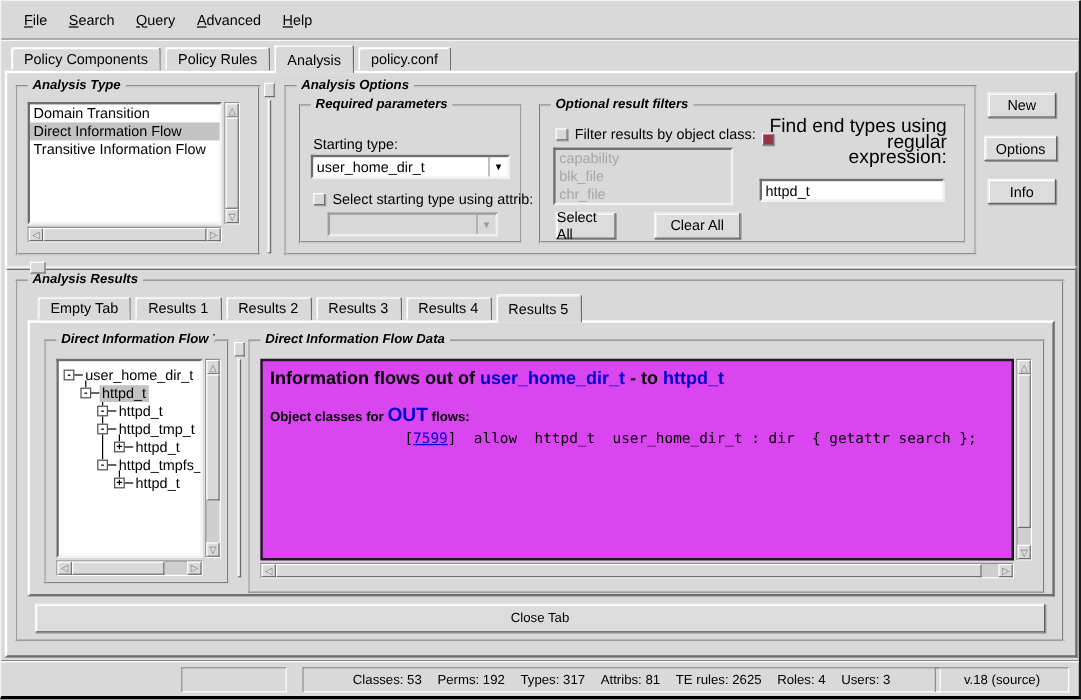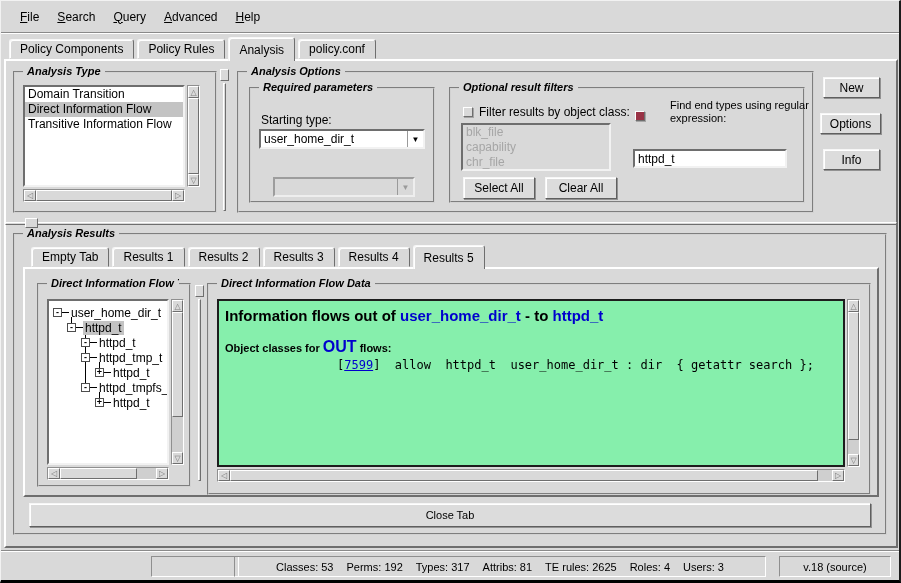--- a/index.html
+++ b/index.html
@@ -77,21 +77,21 @@
   .tree-canvas { position:absolute; overflow:hidden; }
   .trow { position:absolute; height:15px; display:flex; align-items:center; white-space:nowrap; }
   .tbox { width:9px; height:9px; border:1px solid #4d4d4d; background:#fff; font:bold 9px "Liberation Sans",sans-serif;
           line-height:7px; text-align:center; flex:none; color:#000; }
   .tdash { width:7px; height:1px; background:#000; flex:none; }
   .tlabel { padding:0 2px; font-size:12px; }
   .tlabel.selected { background:var(--selection-gray,#c3c3c3); }
   .tline { position:absolute; width:1px; background:#000; }
 
   
-  .textarea { position:absolute; background:#86efac; border:2px solid #1d1d1d; padding:4px 6px; overflow:hidden; }
+  .textarea { position:absolute; background:#d946ef; border:2px solid #1d1d1d; padding:4px 6px; overflow:hidden; }
   .res-h1 { font-size:15px; font-weight:bold; margin:2px 0 14px 0; }
   .res-h1 .hl { color:var(--accent-blue,#0000cd); }
   .res-h2 { font-size:11px; font-weight:bold; margin-bottom:2px; }
   .res-h2 .big { font-size:16px; color:var(--accent-blue,#0000cd); }
   .res-dir { font-size:11px; font-weight:bold; margin-left:118px; }
   .rule-line { font-family:"DejaVu Sans Mono", monospace; font-size:12px; margin-left:112px; white-space:pre; }
   .rule-link { color:var(--link-blue,#0000cd); text-decoration:underline; }
 
   
   .statussep { position:absolute; left:0; top:549px; width:901px; height:2px; border-top:1px solid #8a8a8a; border-bottom:1px solid #ffffff; }
@@ -158,42 +158,46 @@
   <div class="lframe" style="left:236px; top:70px; width:577px; height:142px;">
     <div class="lf-label">Analysis Options</div>
 
     <div class="lframe" style="left:10px; top:14px; width:186px; height:116px;">
       <div class="lf-label">Required parameters</div>
       <div class="abs" style="left:10px; top:24px;">Starting type:</div>
       <div class="combo" style="left:8px; top:40px; width:166px; height:20px;">
         <span class="val">user_home_dir_t</span>
         <span class="arr">▼</span>
       </div>
+      <div class="cbrow" style="left:10px; top:70px;">
+        <span class="cb"></span>
+        <span>Select starting type using attrib:</span>
+      </div>
       <div class="combo disabled" style="left:22px; top:88px; width:142px; height:20px;">
         <span class="val"></span>
         <span class="arr">▼</span>
       </div>
     </div>
 
     <div class="lframe" style="left:210px; top:14px; width:356px; height:116px;">
       <div class="lf-label">Optional result filters</div>
       <div class="cbrow" style="left:12px; top:16px;">
         <span class="cb"></span>
         <span>Filter results by object class:</span>
       </div>
       <div class="sunken2 abs" style="left:10px; top:34px; width:150px; height:48px; background:#d9d9d9;">
+        <div class="li disabled">capability</div>
         <div class="li disabled">blk_file</div>
-        <div class="li disabled">capability</div>
         <div class="li disabled">chr_file</div>
       </div>
-      <div class="btn" style="left:12px; top:88px; width:72px; height:22px;">Select All</div>
+      <div class="btn" style="left:12px; top:88px; width:50px; height:22px;">Select All</div>
       <div class="btn" style="left:94px; top:88px; width:72px; height:22px;">Clear All</div>
 
       <span class="cb checked abs" style="left:184px; top:22px;"></span>
-      <div class="abs" style="left:219px; top:10px; width:150px; line-height:13px; font-size:11px;">
+      <div class="abs" style="left:188px; top:10px; width:150px; line-height:13px; font-size:16px;text-align:right;">
         <div>Find end types using regular</div>
         <div>expression:</div>
       </div>
       <input class="entry" style="left: 182px; top: 60px; width: 154px; height: 19px;" value="httpd_t">
     </div>
   </div>
 
   <div class="btn" style="left:822px; top:76px; width:57px; height:21px;">New</div>
   <div class="btn" style="left:819px; top:112px; width:61px; height:21px;">Options</div>
   <div class="btn" style="left:822px; top:148px; width:57px; height:21px;">Info</div>
@@ -317,21 +321,21 @@
             </div>
         </div>
       </div>
     </div>
 
     <div class="btn" style="left:14px; top:268px; width:842px; height:24px; font-size:11px;">Close Tab</div>
   </div>
 
   <div class="statussep"></div>
   <div class="sbox" style="left:150px; top:555px; width:88px; height:21px;"></div>
-  <div class="sbox stats" style="left:233px; top:555px; width:532px; height:21px;">
+  <div class="sbox stats" style="left:251px; top:555px; width:532px; height:21px;">
     <span>Classes: 53</span>
     <span>Perms: 192</span>
     <span>Types: 317</span>
     <span>Attribs: 81</span>
     <span>TE rules: 2625</span>
     <span>Roles: 4</span>
     <span>Users: 3</span>
   </div>
   <div class="sbox" style="left:778px; top:555px; width:112px; height:21px;">
     <span>v.18 (source)</span>

